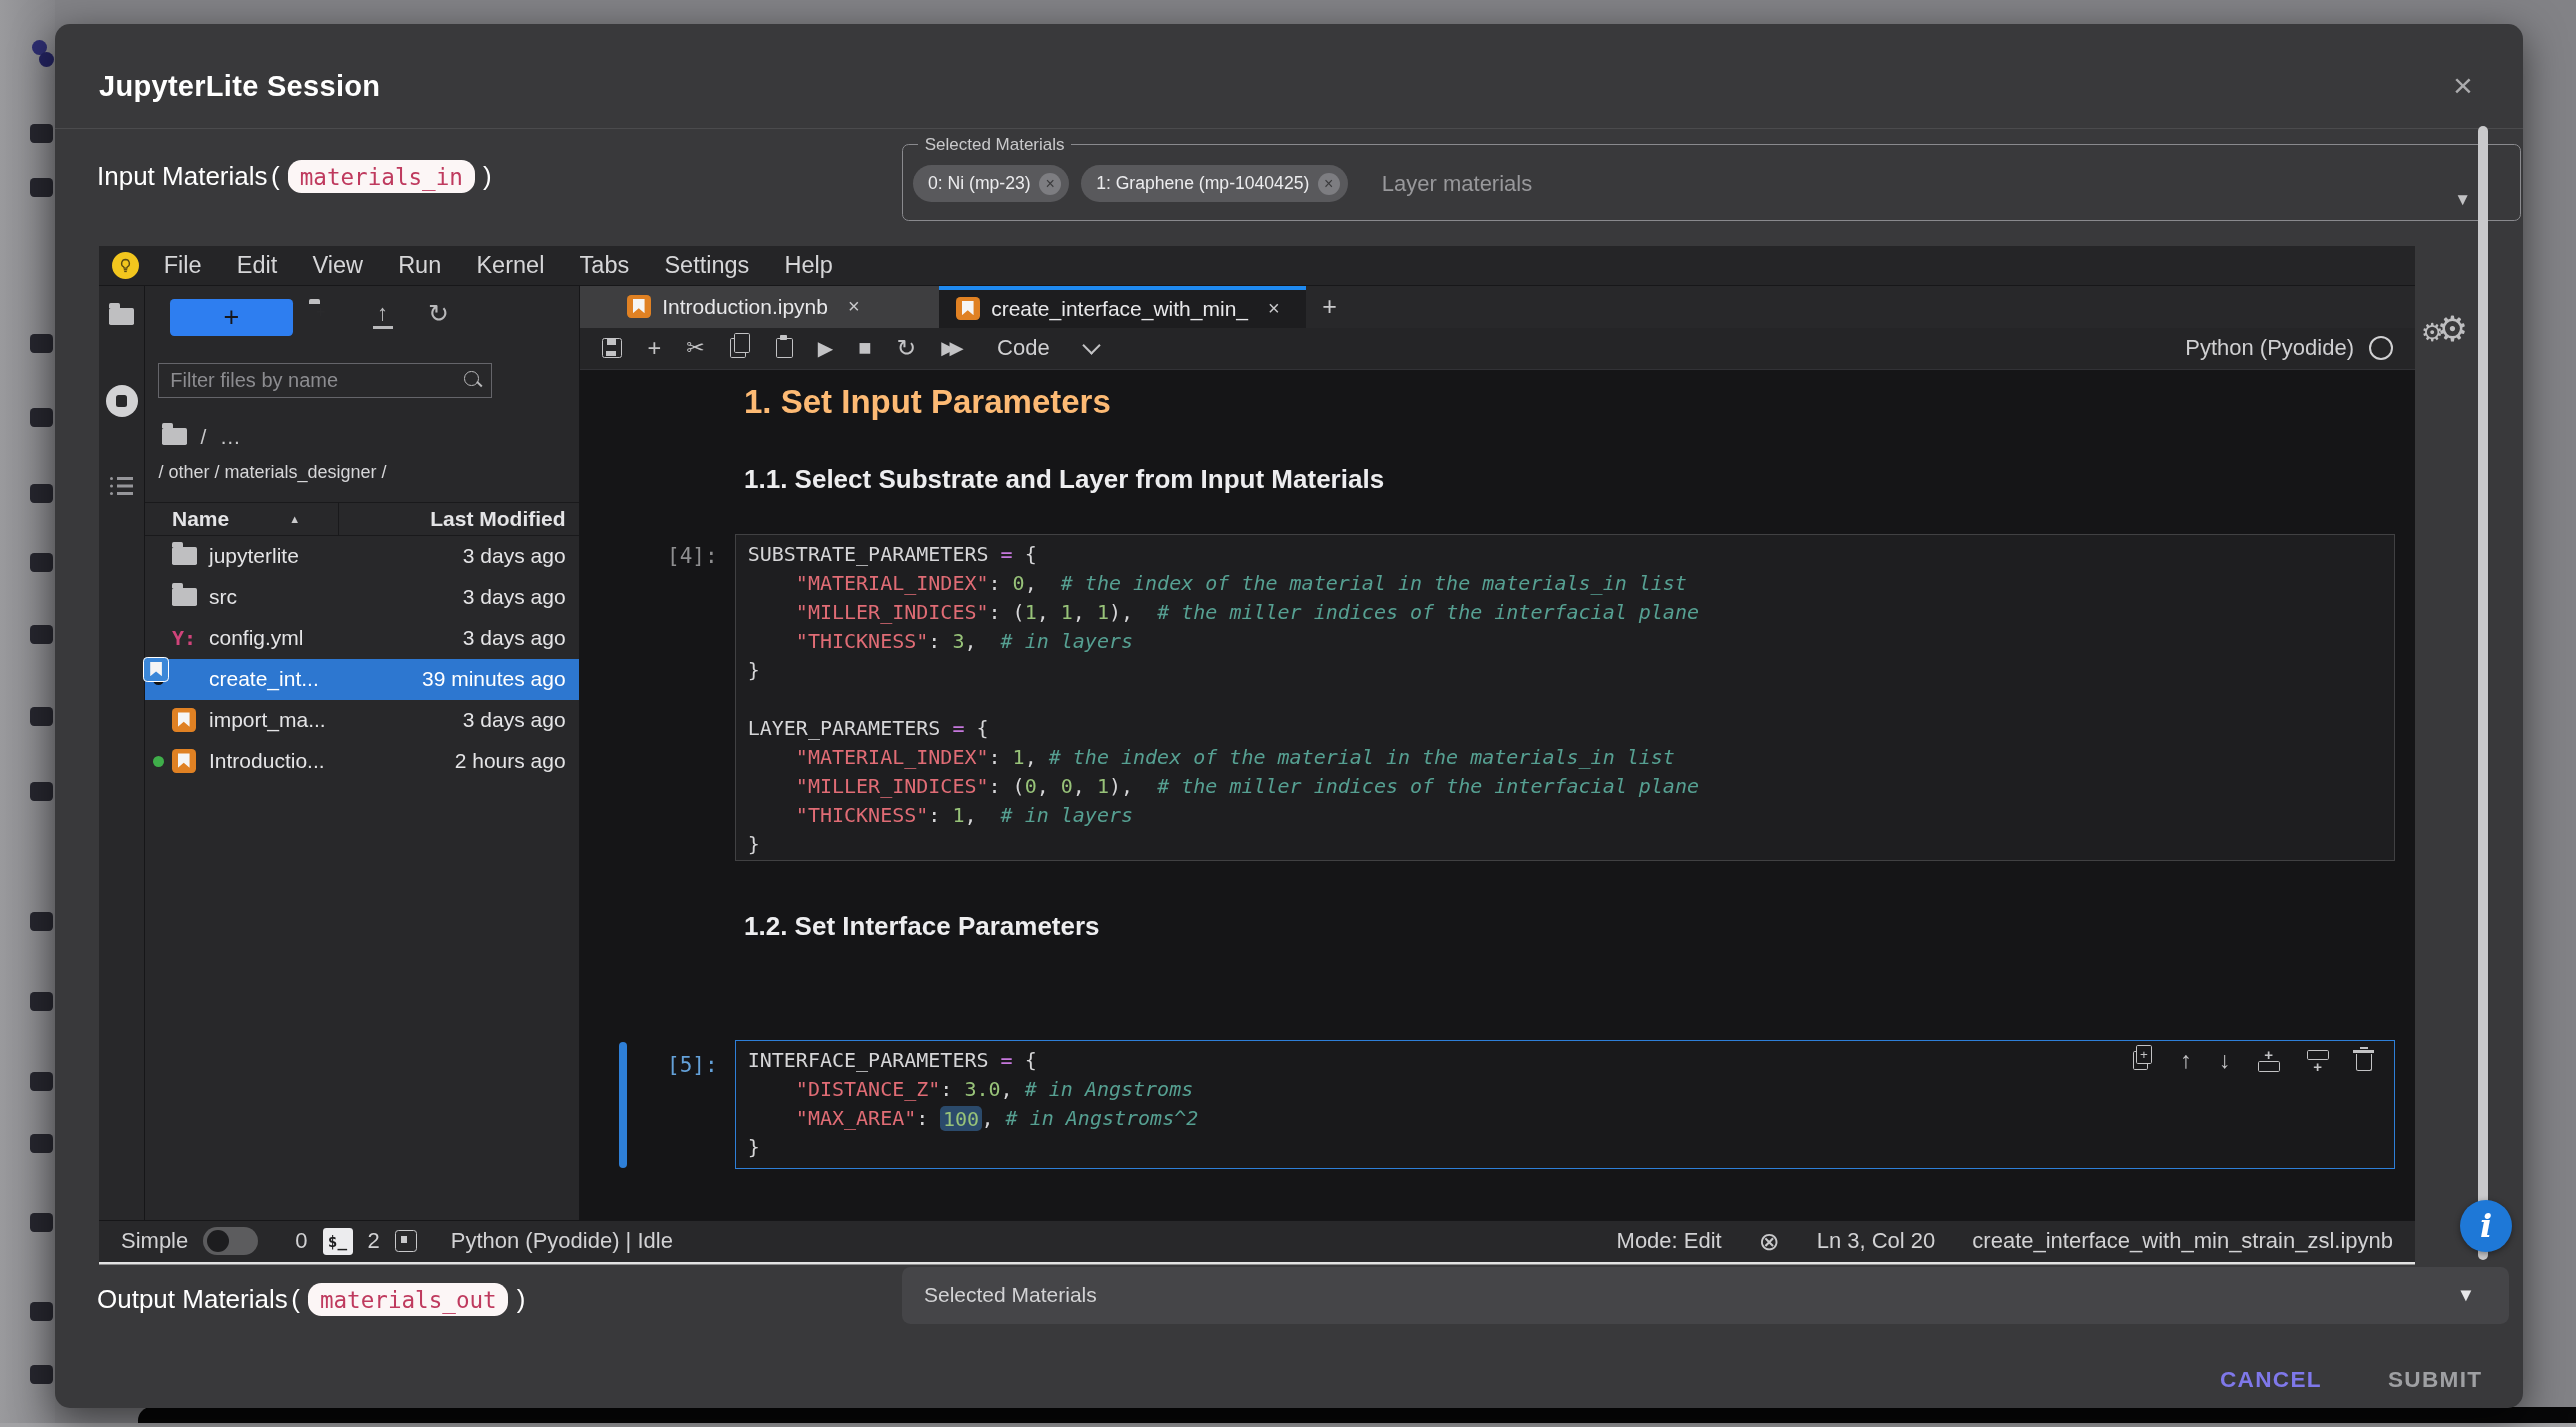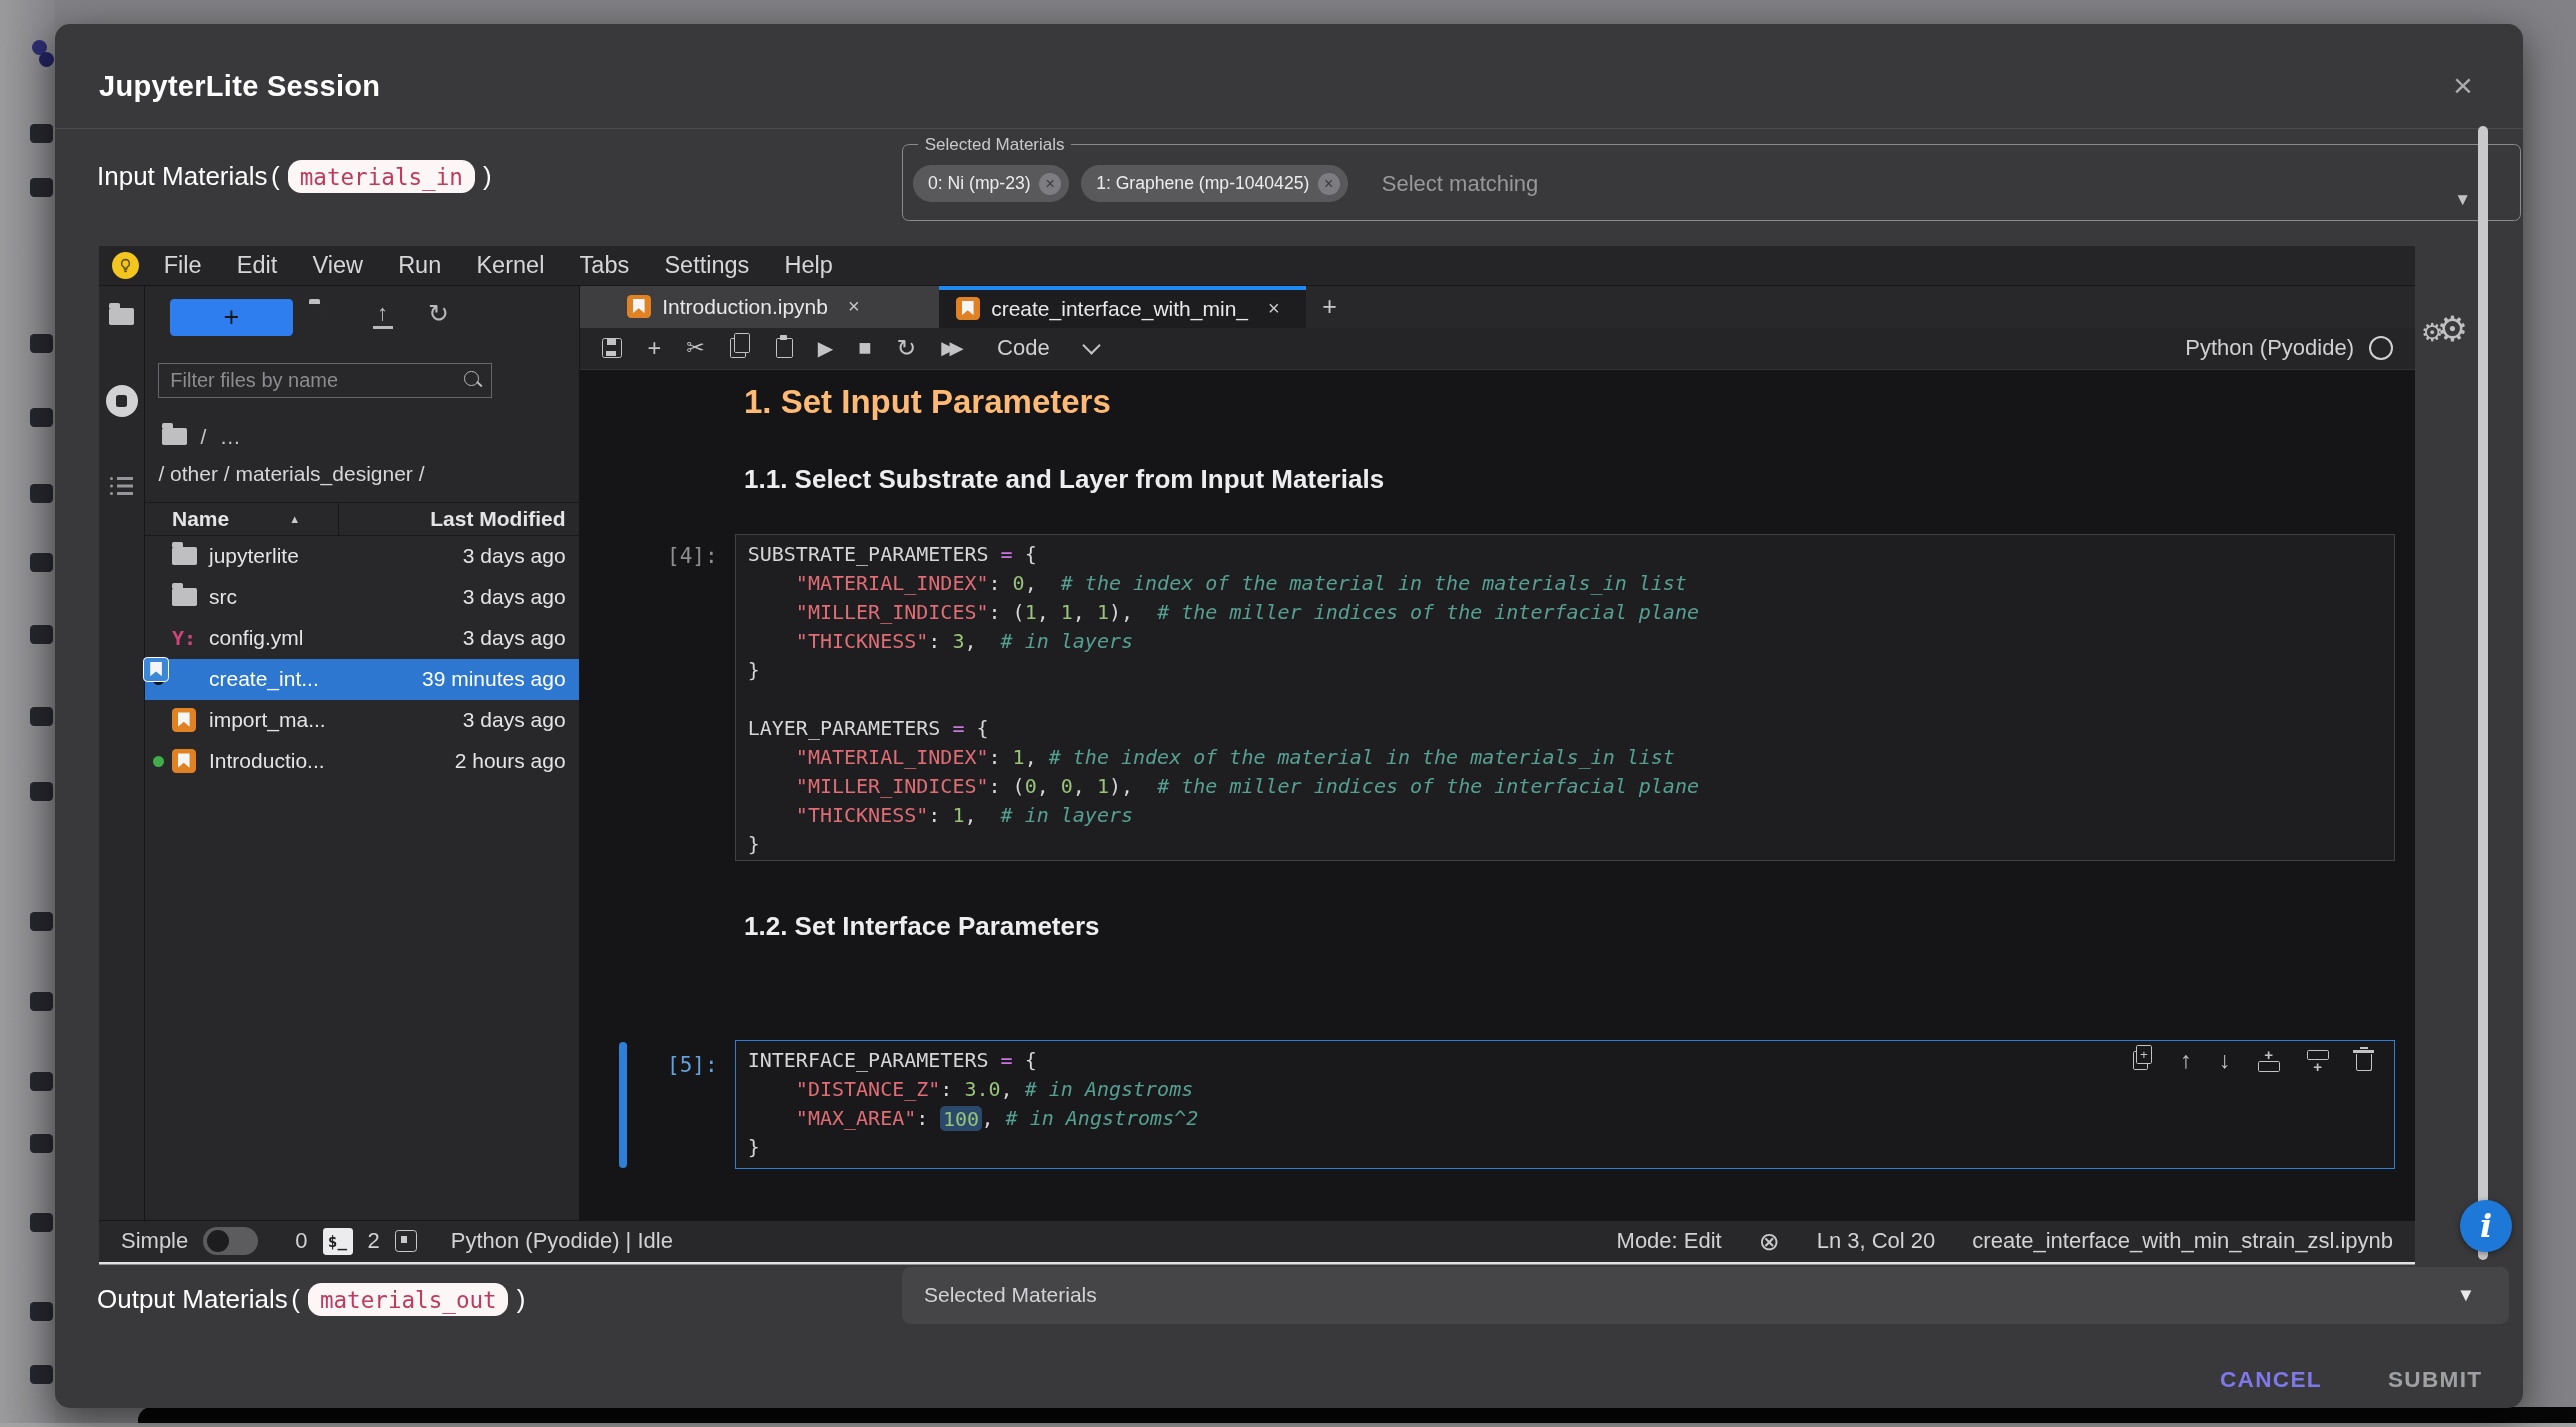--- a/index.html
+++ b/index.html
@@ -70,21 +70,21 @@
   .upload{width:25px;height:25px;text-align:center;}
   .upload span{font-size:22px;line-height:18.4px;color:#b9b9bb;display:block;}
   .upload::after{content:'';position:absolute;left:2.5px;bottom:0;width:20px;height:2.5px;background:#b9b9bb;}
   .refresh{font-size:25px;line-height:25px;}
   .fb-search{position:absolute;left:12.6px;top:77px;width:334px;height:35px;border:0.8px solid #65656a;background:transparent;box-sizing:border-box;}
   .fb-search input{position:absolute;left:0;top:0;width:100%;height:100%;background:transparent;border:none;outline:none;color:#c9c9cb;font-size:20px;padding:0 37px 0 11.7px;font-family:"Liberation Sans",sans-serif;box-sizing:border-box;}
   .fb-search input::placeholder{color:#8c8c90;}
   .mag{position:absolute;right:11.7px;top:7.5px;width:12.6px;height:12.6px;border:1.7px solid #b9b9bb;border-radius:50%;}
   .mag::after{content:'';position:absolute;left:11px;top:11px;width:6.7px;height:1.7px;background:#b9b9bb;transform:rotate(45deg);}
   .crumb1{position:absolute;left:17px;top:139px;display:flex;align-items:center;gap:13.4px;color:#c9c9cb;}
-  .crumb2{position:absolute;left:13.4px;top:176px;color:#d6d6d8;font-size:21px;}
+  .crumb2{position:absolute;left:13.4px;top:176px;color:#d6d6d8;font-size:18px;}
   .fb-header{position:absolute;left:0;top:216px;width:100%;height:32px;border-top:0.8px solid #19191b;border-bottom:0.8px solid #19191b;display:flex;align-items:center;font-weight:700;}
   .fb-header .vline{position:absolute;left:193px;top:0;width:0.8px;height:100%;background:#19191b;}
   .fb-header .hn{margin-left:27px;}
   .fb-header .sort{font-size:11px;color:#c9c9cb;margin-left:60px;}
   .fb-header .hm{position:absolute;right:13.4px;}
   .frows{position:absolute;left:0;top:250px;width:100%;}
   .frow{height:41px;display:flex;align-items:center;position:relative;cursor:pointer;}
   .frow .dot{position:absolute;left:8.4px;width:11px;height:11px;border-radius:50%;}
   .dot-black{background:#111;}
   .dot-green{background:#3fae4a;}
@@ -200,21 +200,21 @@
       <legend>Selected Materials</legend>
       <div class="sm-chips">
         <span class="chip">
           <span>0: Ni (mp-23)</span>
           <span class="chip-x">×</span>
         </span>
         <span class="chip">
           <span>1: Graphene (mp-1040425)</span>
           <span class="chip-x">×</span>
         </span>
-        <span class="sm-ph">Select matching</span>
+        <span class="sm-ph">Layer materials</span>
       </div>
       <span class="sm-caret">▼</span>
     </fieldset>
 
     <div class="abs lab">
 
       <div class="menubar">
         <span class="logo">
           <svg width="17" height="17" viewBox="0 0 20 20">
               <path d="M10 3a4.6 4.6 0 0 0-2.4 8.5c.5.4.8 1 .8 1.6h3.2c0-.6.3-1.2.8-1.6A4.6 4.6 0 0 0 10 3z" fill="none" stroke="#5a4a12" stroke-width="1.6"></path>

